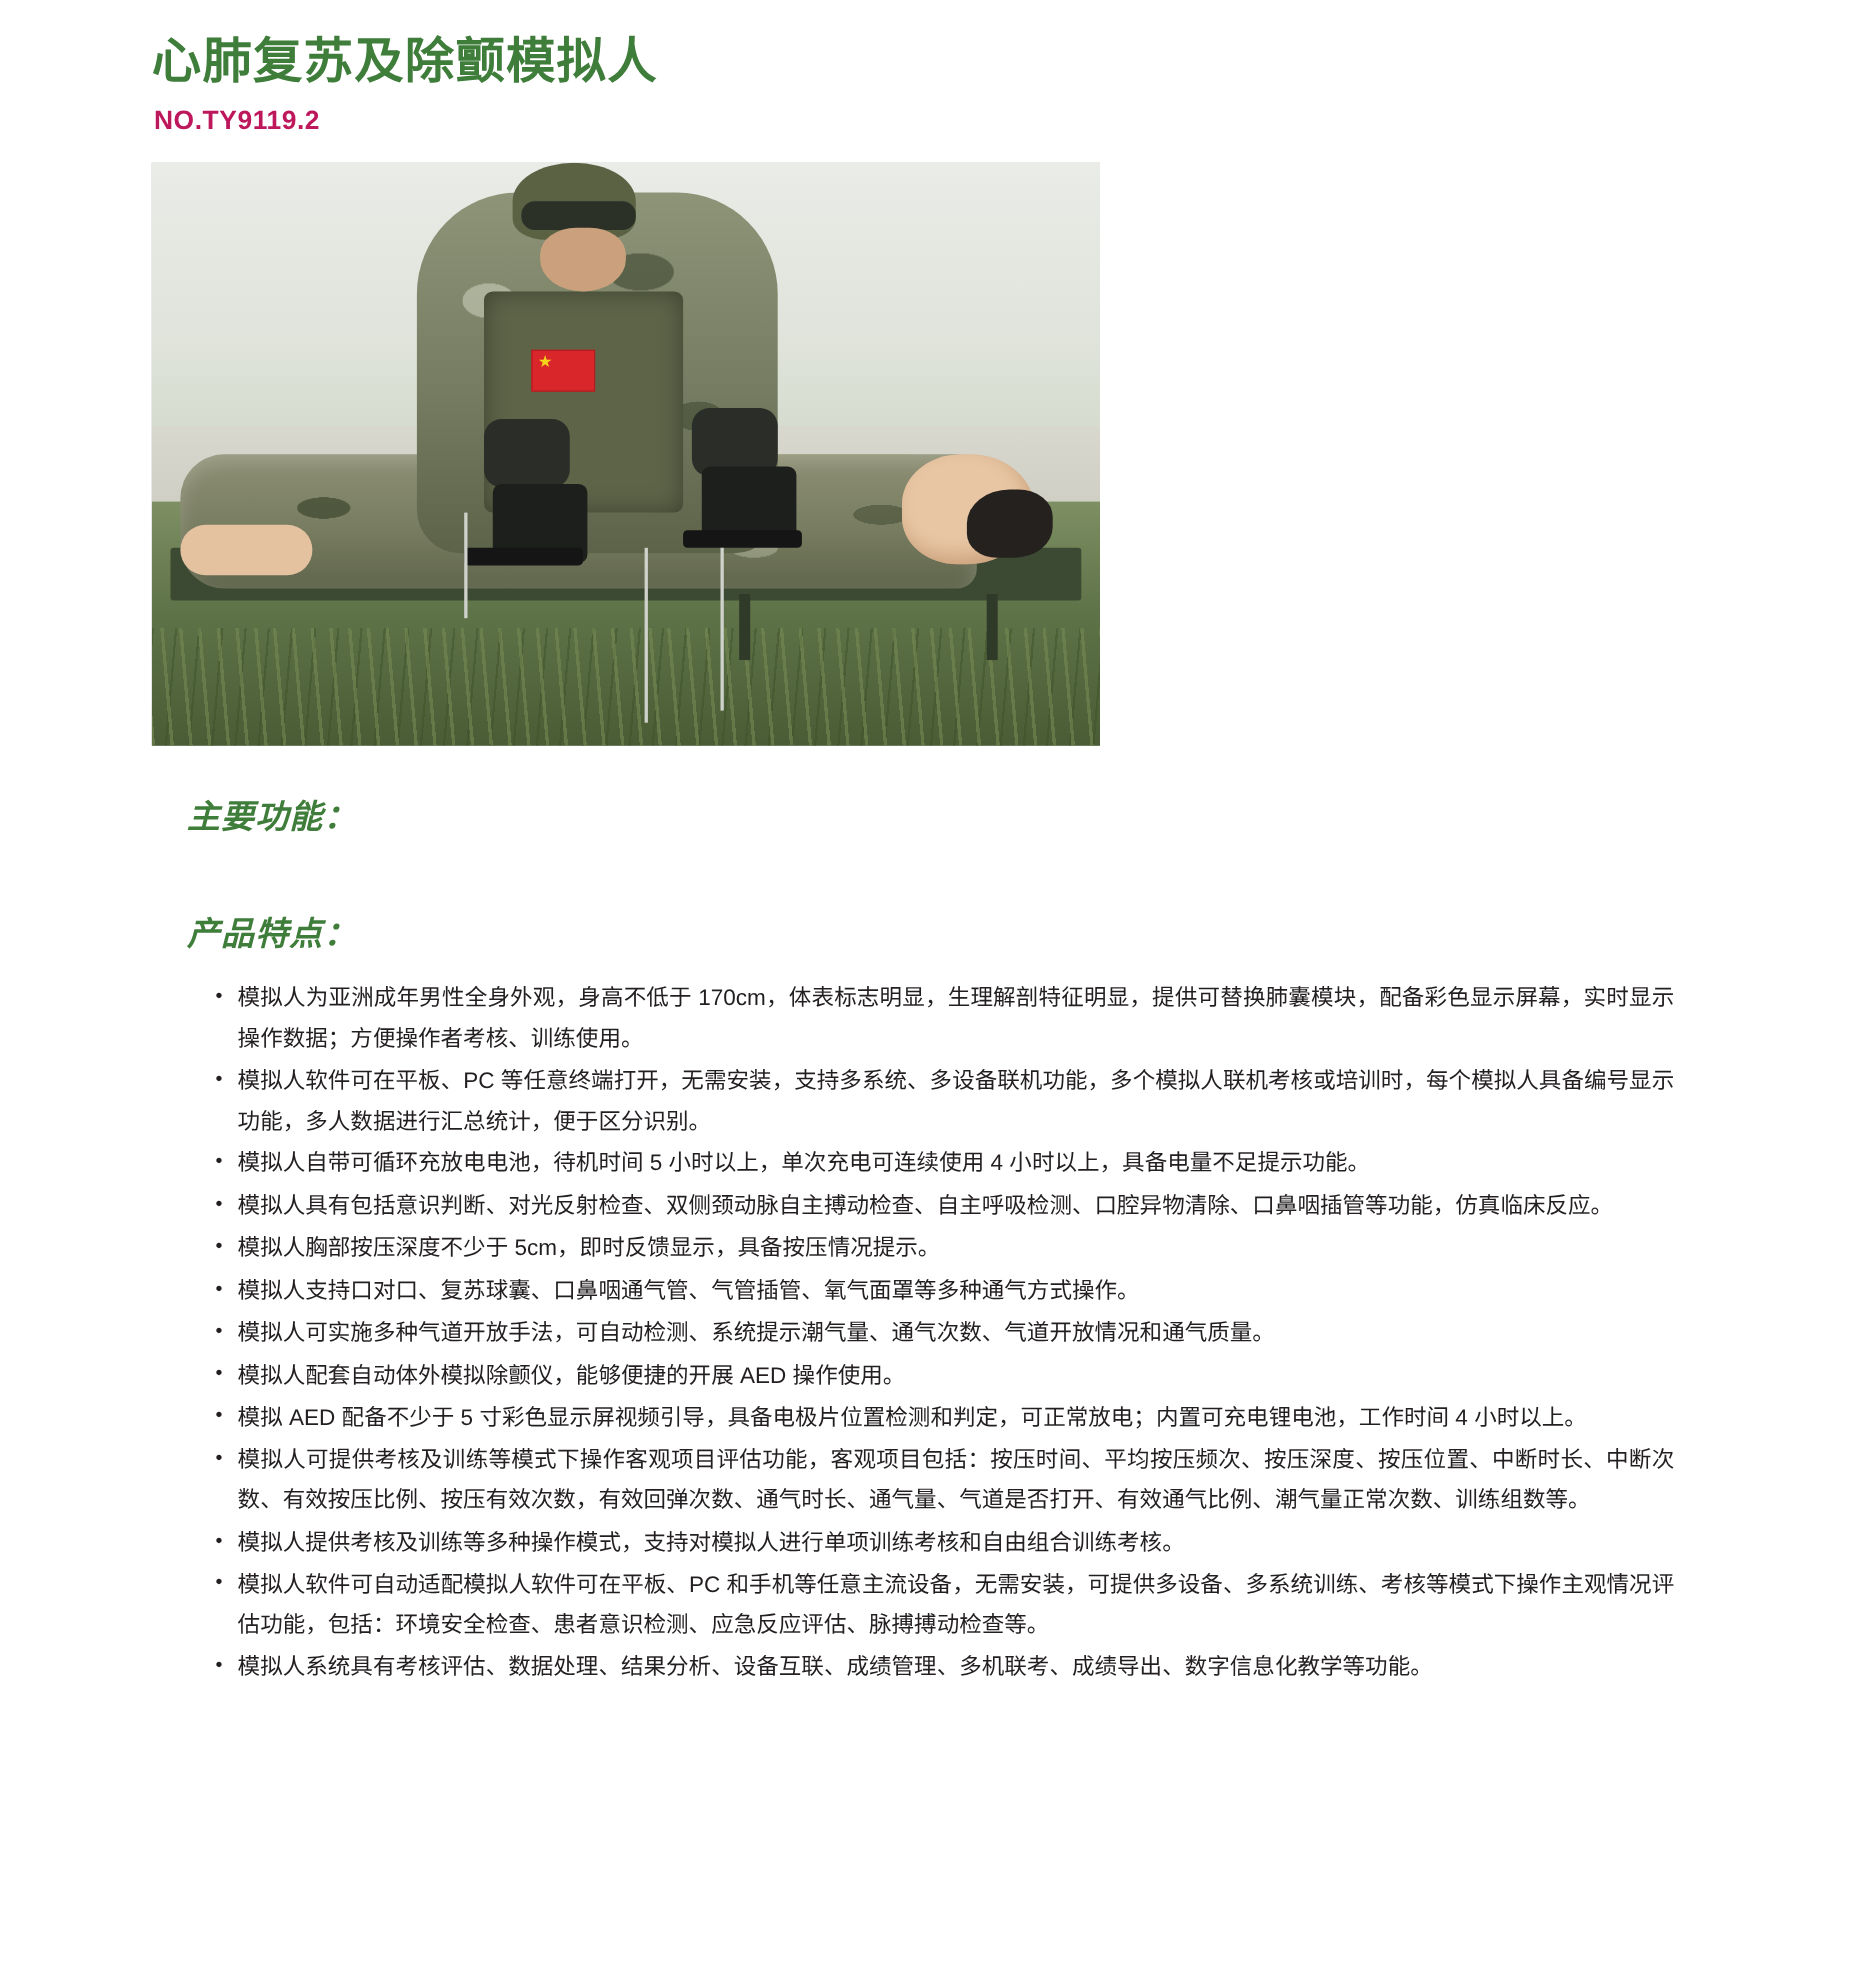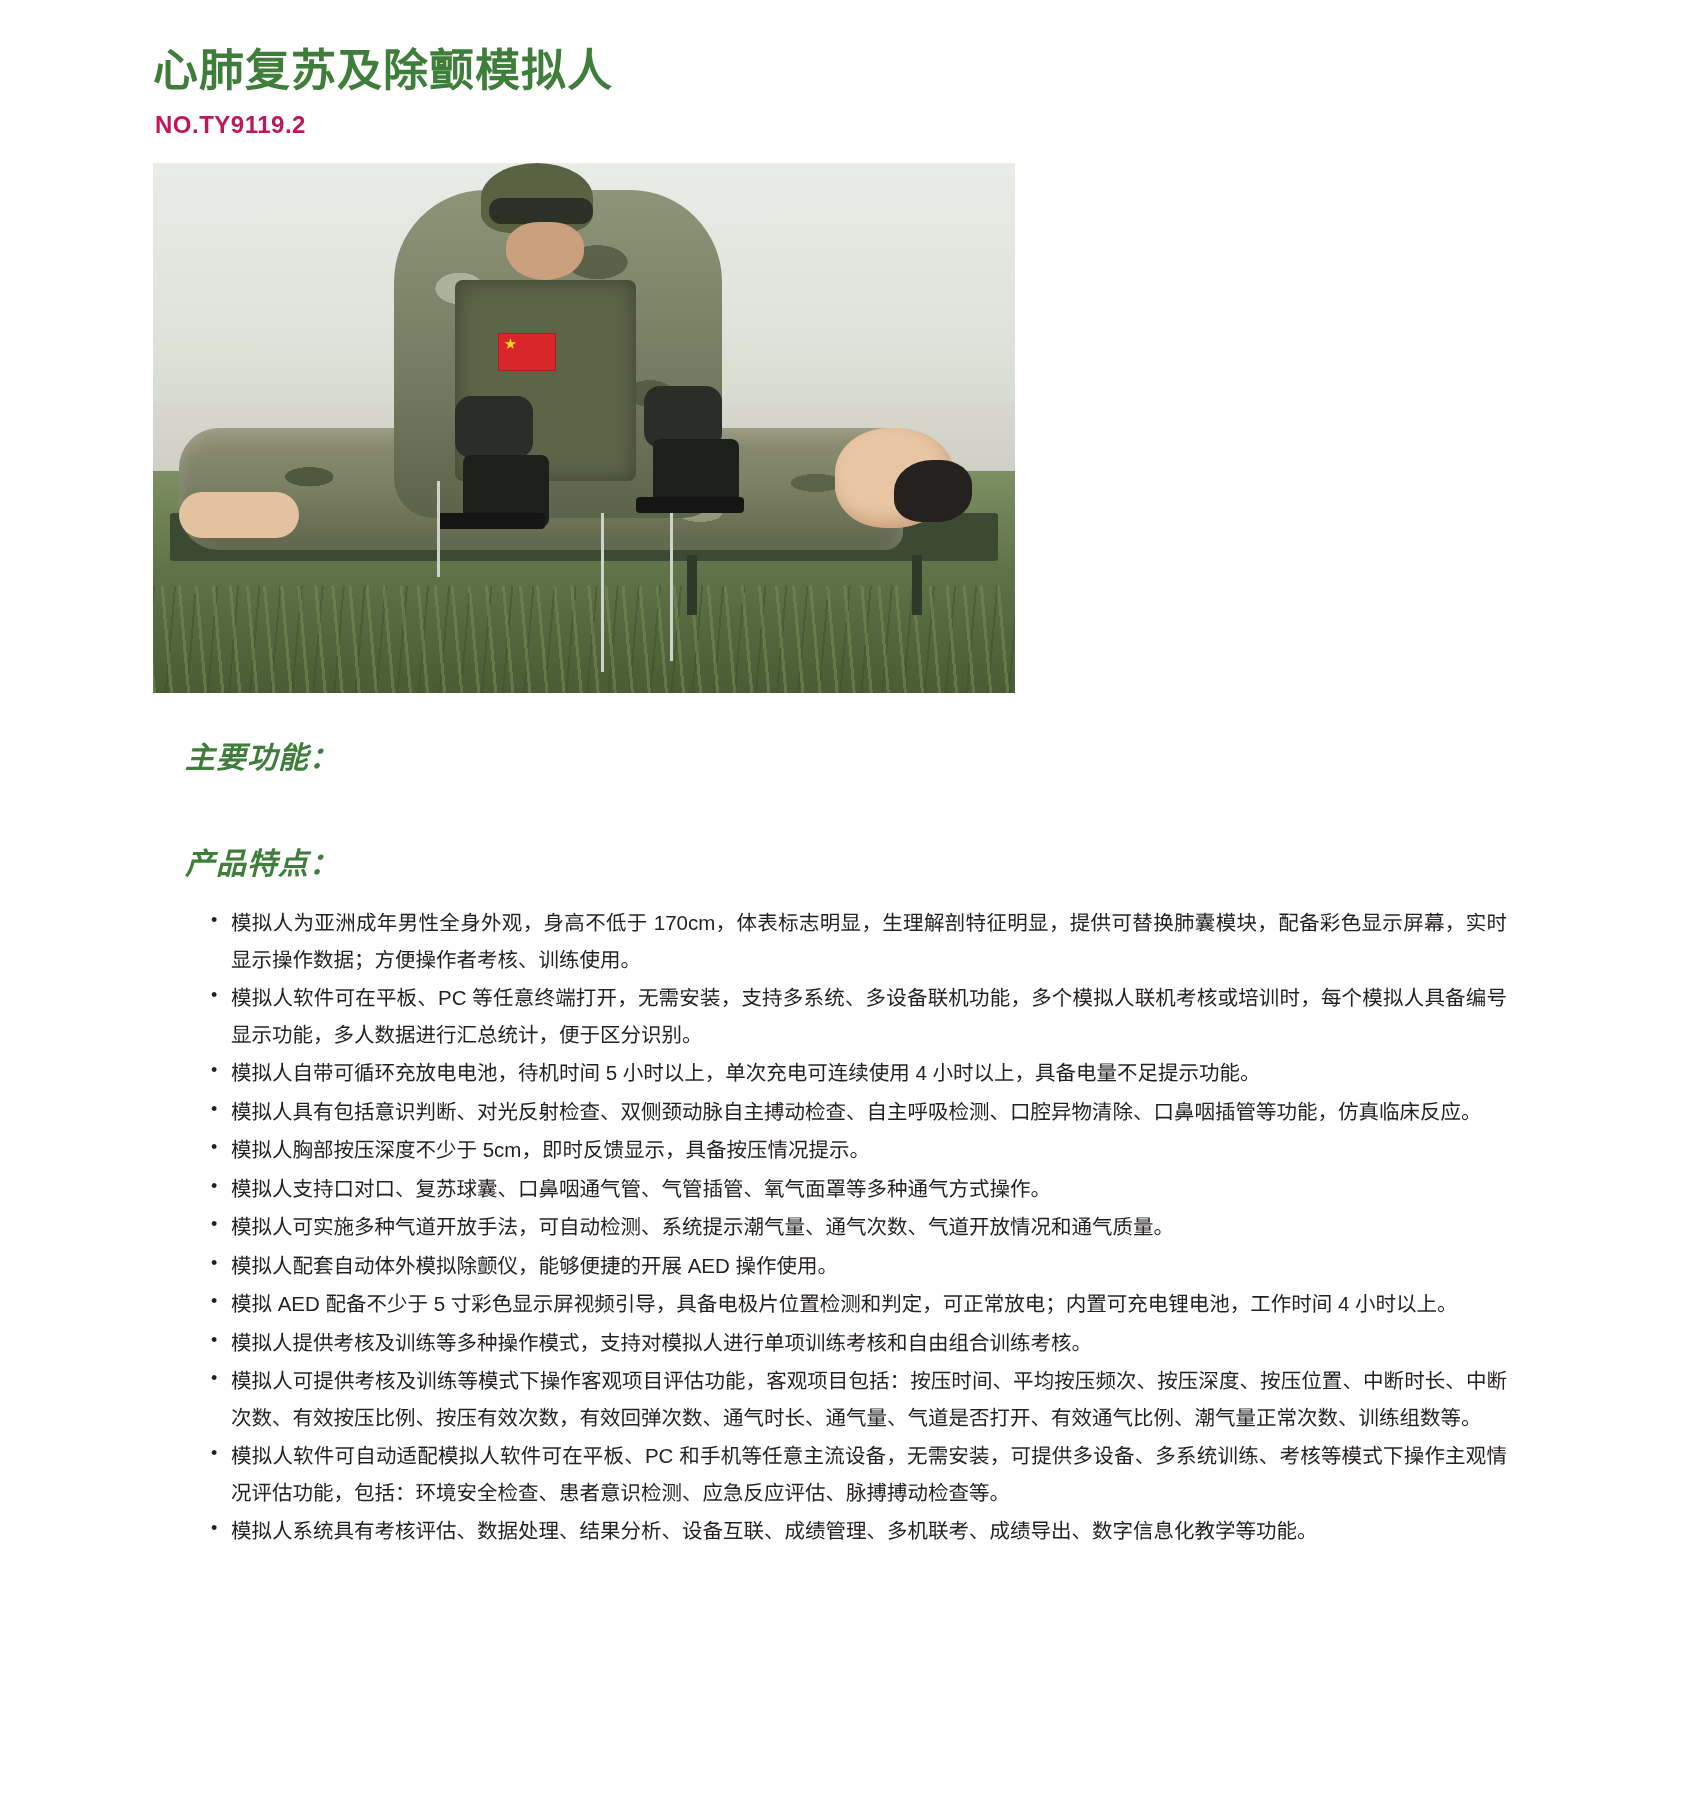--- a/index.html
+++ b/index.html
@@ -12,21 +12,21 @@
     min-height: 1797px;
     font-family: "Liberation Sans", "DejaVu Sans", sans-serif;
     color: #231f20;
     -webkit-font-smoothing: antialiased;
   }
   .page {
     position: relative;
     width: 1640px;
     min-height: 1797px;
     box-sizing: border-box;
-    padding: 15px;
+    padding: 0;
   }
 
   
   .title-block {
     padding: 28px 0 0 138px;
   }
   .product-title {
     font-size: 45px;
     font-weight: bold;
     color: #3f7d3a;
@@ -343,20 +343,20 @@
     <ul class="bullets">
       <li>模拟人为亚洲成年男性全身外观，身高不低于 170cm，体表标志明显，生理解剖特征明显，提供可替换肺囊模块，配备彩色显示屏幕，实时显示操作数据；方便操作者考核、训练使用。</li>
       <li>模拟人软件可在平板、PC 等任意终端打开，无需安装，支持多系统、多设备联机功能，多个模拟人联机考核或培训时，每个模拟人具备编号显示功能，多人数据进行汇总统计，便于区分识别。</li>
       <li>模拟人自带可循环充放电电池，待机时间 5 小时以上，单次充电可连续使用 4 小时以上，具备电量不足提示功能。</li>
       <li>模拟人具有包括意识判断、对光反射检查、双侧颈动脉自主搏动检查、自主呼吸检测、口腔异物清除、口鼻咽插管等功能，仿真临床反应。</li>
       <li>模拟人胸部按压深度不少于 5cm，即时反馈显示，具备按压情况提示。</li>
       <li>模拟人支持口对口、复苏球囊、口鼻咽通气管、气管插管、氧气面罩等多种通气方式操作。</li>
       <li>模拟人可实施多种气道开放手法，可自动检测、系统提示潮气量、通气次数、气道开放情况和通气质量。</li>
       <li>模拟人配套自动体外模拟除颤仪，能够便捷的开展 AED 操作使用。</li>
       <li>模拟 AED 配备不少于 5 寸彩色显示屏视频引导，具备电极片位置检测和判定，可正常放电；内置可充电锂电池，工作时间 4 小时以上。</li>
+      <li>模拟人可提供考核及训练等模式下操作客观项目评估功能，客观项目包括：按压时间、平均按压频次、按压深度、按压位置、中断时长、中断次数、有效按压比例、按压有效次数，有效回弹次数、通气时长、通气量、气道是否打开、有效通气比例、潮气量正常次数、训练组数等。</li>
       <li>模拟人提供考核及训练等多种操作模式，支持对模拟人进行单项训练考核和自由组合训练考核。</li>
-      <li>模拟人可提供考核及训练等模式下操作客观项目评估功能，客观项目包括：按压时间、平均按压频次、按压深度、按压位置、中断时长、中断次数、有效按压比例、按压有效次数，有效回弹次数、通气时长、通气量、气道是否打开、有效通气比例、潮气量正常次数、训练组数等。</li>
       <li>模拟人软件可自动适配模拟人软件可在平板、PC 和手机等任意主流设备，无需安装，可提供多设备、多系统训练、考核等模式下操作主观情况评估功能，包括：环境安全检查、患者意识检测、应急反应评估、脉搏搏动检查等。</li>
       <li>模拟人系统具有考核评估、数据处理、结果分析、设备互联、成绩管理、多机联考、成绩导出、数字信息化教学等功能。</li>
     </ul>
   </div>
 
 </div>
 
 </body></html>

